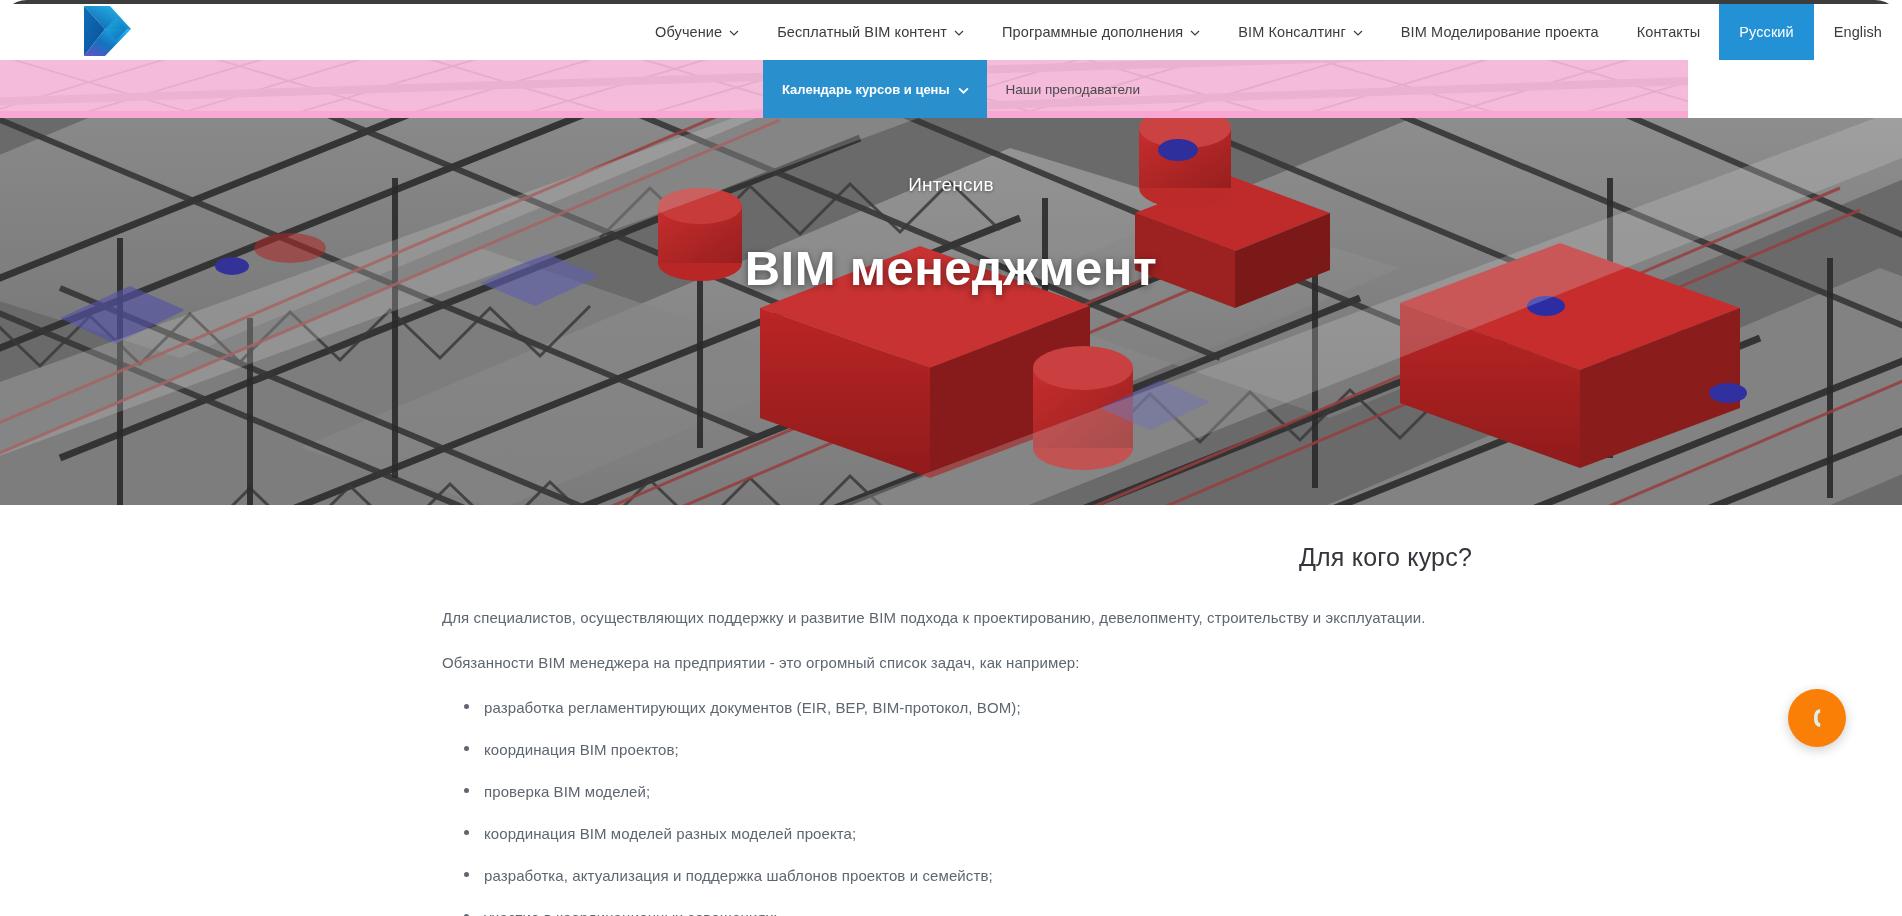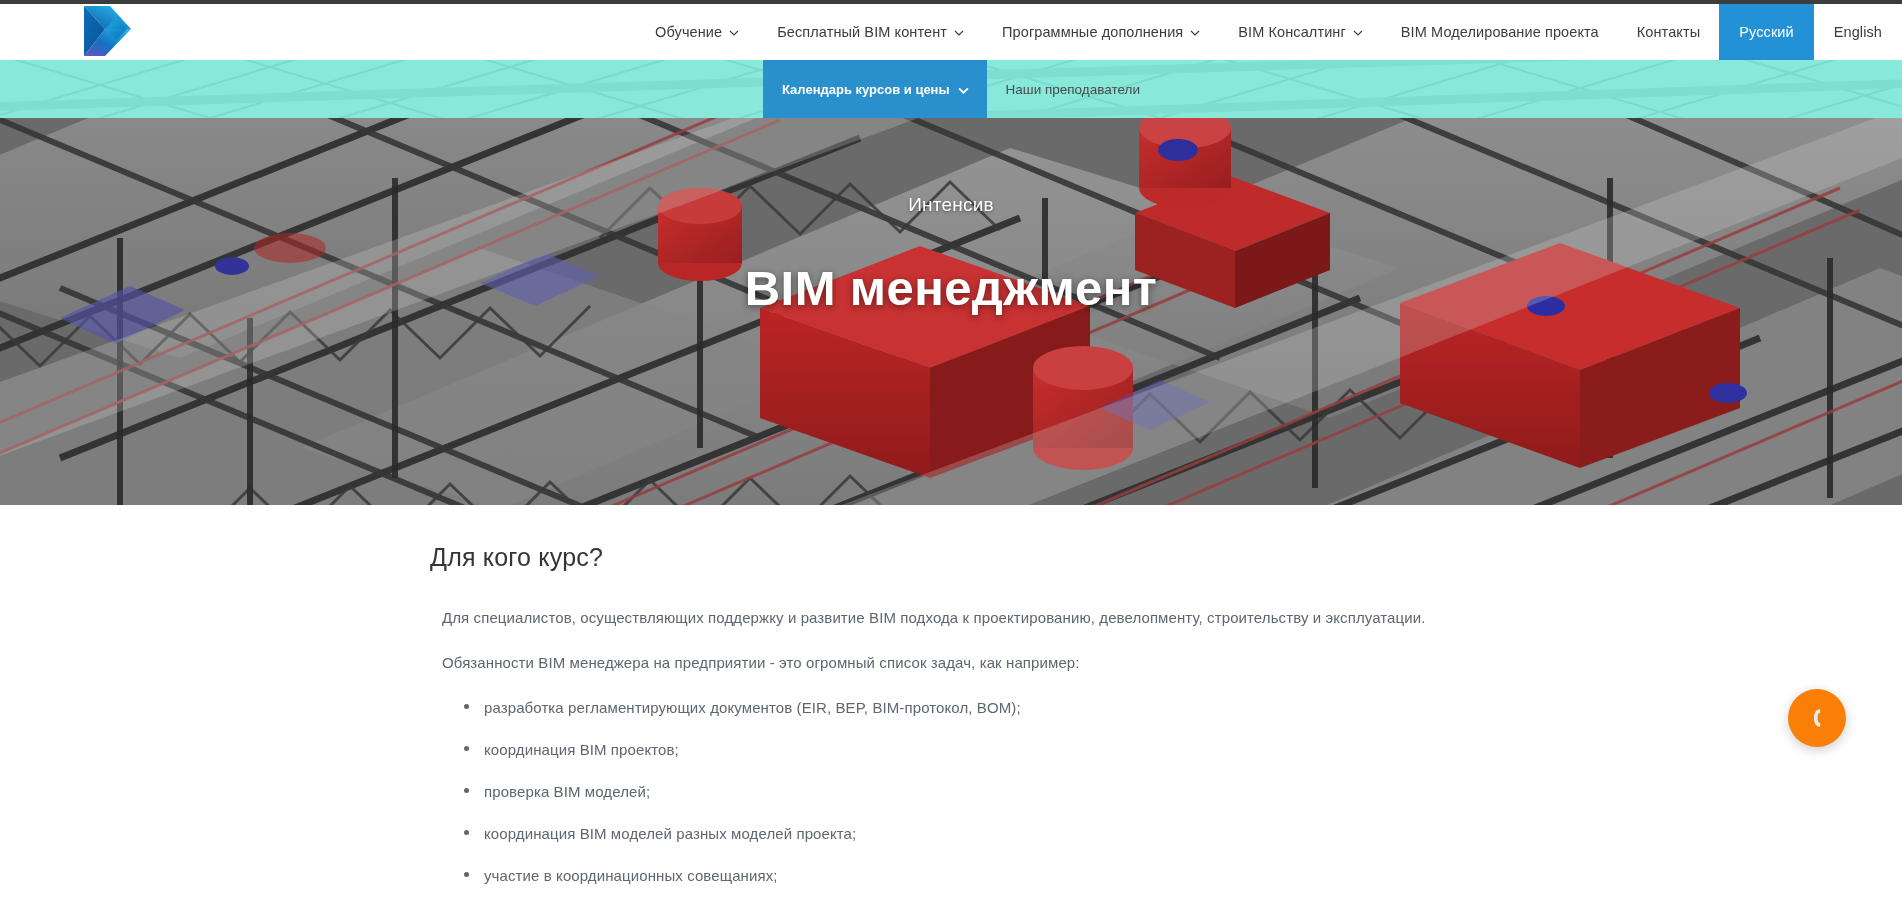--- a/index.html
+++ b/index.html
@@ -5,21 +5,21 @@
 <style>
   * { box-sizing: border-box; margin: 0; padding: 0; }
   html, body {
     width: 1902px;
     height: 916px;
     overflow: hidden;
     background: #ffffff;
     font-family: "Liberation Sans", "DejaVu Sans", sans-serif;
     -webkit-font-smoothing: antialiased;
   }
-  .page { position: relative; width: 1902px; height: 916px; overflow: hidden; }
+  .page { position: relative; width: 1902px; height: 916px; overflow: hidden; border-radius: 27px; }
 
   
   .top-hairline {
     position: absolute; top: 0; left: 0; width: 1902px; height: 4px;
     background: #3d3d3d; z-index: 40;
   }
 
   
   .navbar-main {
     position: absolute; top: 4px; left: 0; width: 1902px; height: 56px;
@@ -47,23 +47,23 @@
     background: #2291d5; color: #ffffff; padding: 0 20px; align-items: center;
   }
   .nav-item.lang { padding: 0 20px; }
   .caret {
     width: 10px; height: 10px; flex: none; position: relative; top: 1px;
   }
   .caret svg { display: block; }
 
   
   .navbar-sub {
-    position: absolute; top: 60px; left: 0; width: 1902px; height: 58px;
+    position: absolute; top: 60px; left: 0; width: 1688px; height: 58px;
     z-index: 29; overflow: hidden;
-    background: #5eead4;
+    background: #f9a8d4;
   }
   .navbar-sub .subnav-bg {
     position: absolute; inset: 0;
     opacity: .30;
   }
   .navbar-sub-inner {
     position: absolute; inset: 0;
     display: flex; align-items: stretch; padding-left: 763px;
   }
   .subnav-item {
@@ -87,38 +87,37 @@
     background: rgba(60,58,58,0.22);
   }
   .hero-text {
     position: absolute; inset: 0; z-index: 5;
     display: flex; flex-direction: column; align-items: center;
     justify-content: flex-start; padding-top: 56px;
   }
   .hero-kicker {
     color: #ffffff; font-size: 19px; font-weight: 400; letter-spacing: .2px;
     text-shadow: 0 1px 3px rgba(0,0,0,.45);
-    margin-top: 20px;
   }
   .hero-title {
     margin-top: 44px;
     color: #ffffff; font-size: 49px; font-weight: 700; letter-spacing: .4px;
     text-shadow: 0 2px 7px rgba(0,0,0,.45);
     text-align: right;
   }
 
   
   .content {
     position: absolute; top: 505px; left: 0; width: 1902px;
     background: #ffffff; z-index: 12;
     padding-top: 38px;
   }
   .content-inner { width: 1042px; margin: 0 auto; }
   .section-title {
-    text-align: left; font-size: 25px; font-weight: 400;
+    text-align: right; font-size: 25px; font-weight: 400;
     color: #33353a; letter-spacing: .2px; margin-bottom: 34px;
   }
   .para {
     font-size: 15px; color: #5e6670; line-height: 1.55;
     margin: 0 0 22px 12px; letter-spacing: .1px;
   }
   .bullets { list-style: none; margin: 10px 0 0 26px; }
   .bullets li {
     position: relative; padding-left: 28px; margin-bottom: 21px;
     font-size: 15px; color: #5e6670; line-height: 1.4; letter-spacing: .1px;
@@ -407,20 +406,21 @@
       <h2 class="section-title">Для кого курс?</h2>
 
       <p class="para">Для специалистов, осуществляющих поддержку и развитие BIM подхода к проектированию, девелопменту, строительству и эксплуатации.</p>
       <p class="para">Обязанности BIM менеджера на предприятии  - это огромный список задач, как например:</p>
 
       <ul class="bullets">
         <li>разработка регламентирующих документов (EIR, BEP, BIM-протокол, BOM);</li>
         <li>координация BIM проектов;</li>
         <li>проверка BIM моделей;</li>
         <li>координация BIM моделей разных моделей проекта;</li>
+        <li>разработка, актуализация и поддержка шаблонов проектов и семейств;</li>
         <li>участие в координационных совещаниях;</li>
 
       </ul>
     </div>
   </main>
 
   <button class="callback-fab">
     <svg width="24" height="24" viewBox="0 0 24 24">
       <path d="M15.2 3.2 C11.4 3.2 9.0 6.0 9.0 12.0 C9.0 18.0 11.4 20.8 15.2 20.8 L15.2 17.2 C13.4 17.2 12.6 15.4 12.6 12.0 C12.6 8.6 13.4 6.8 15.2 6.8 Z" fill="#d8f0ef"></path>
     </svg>

